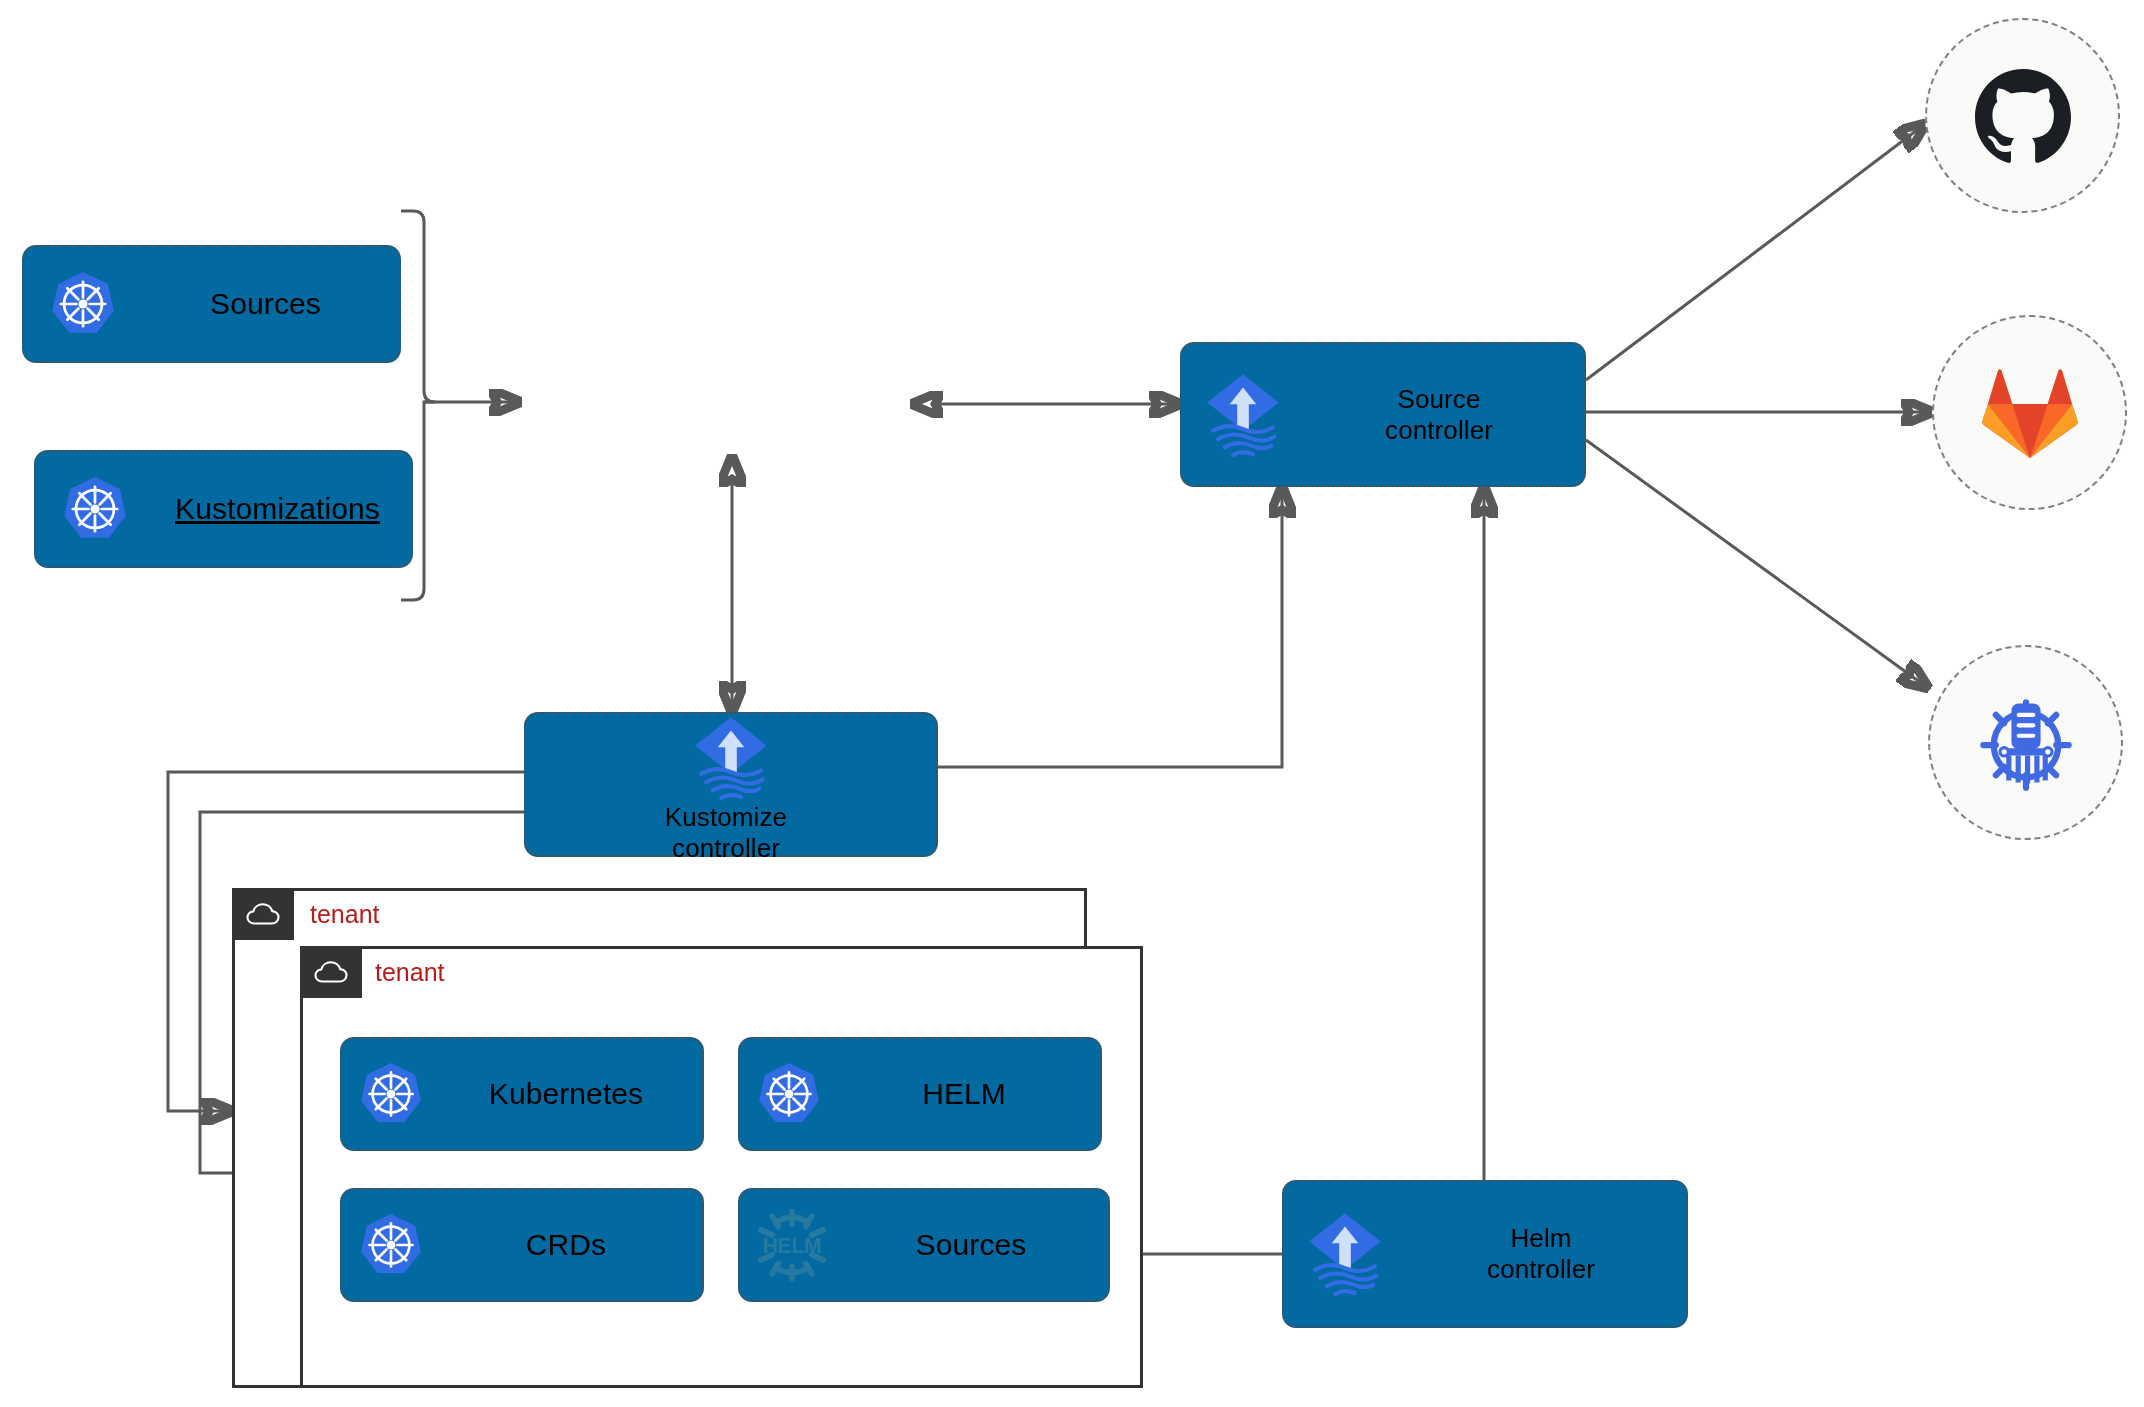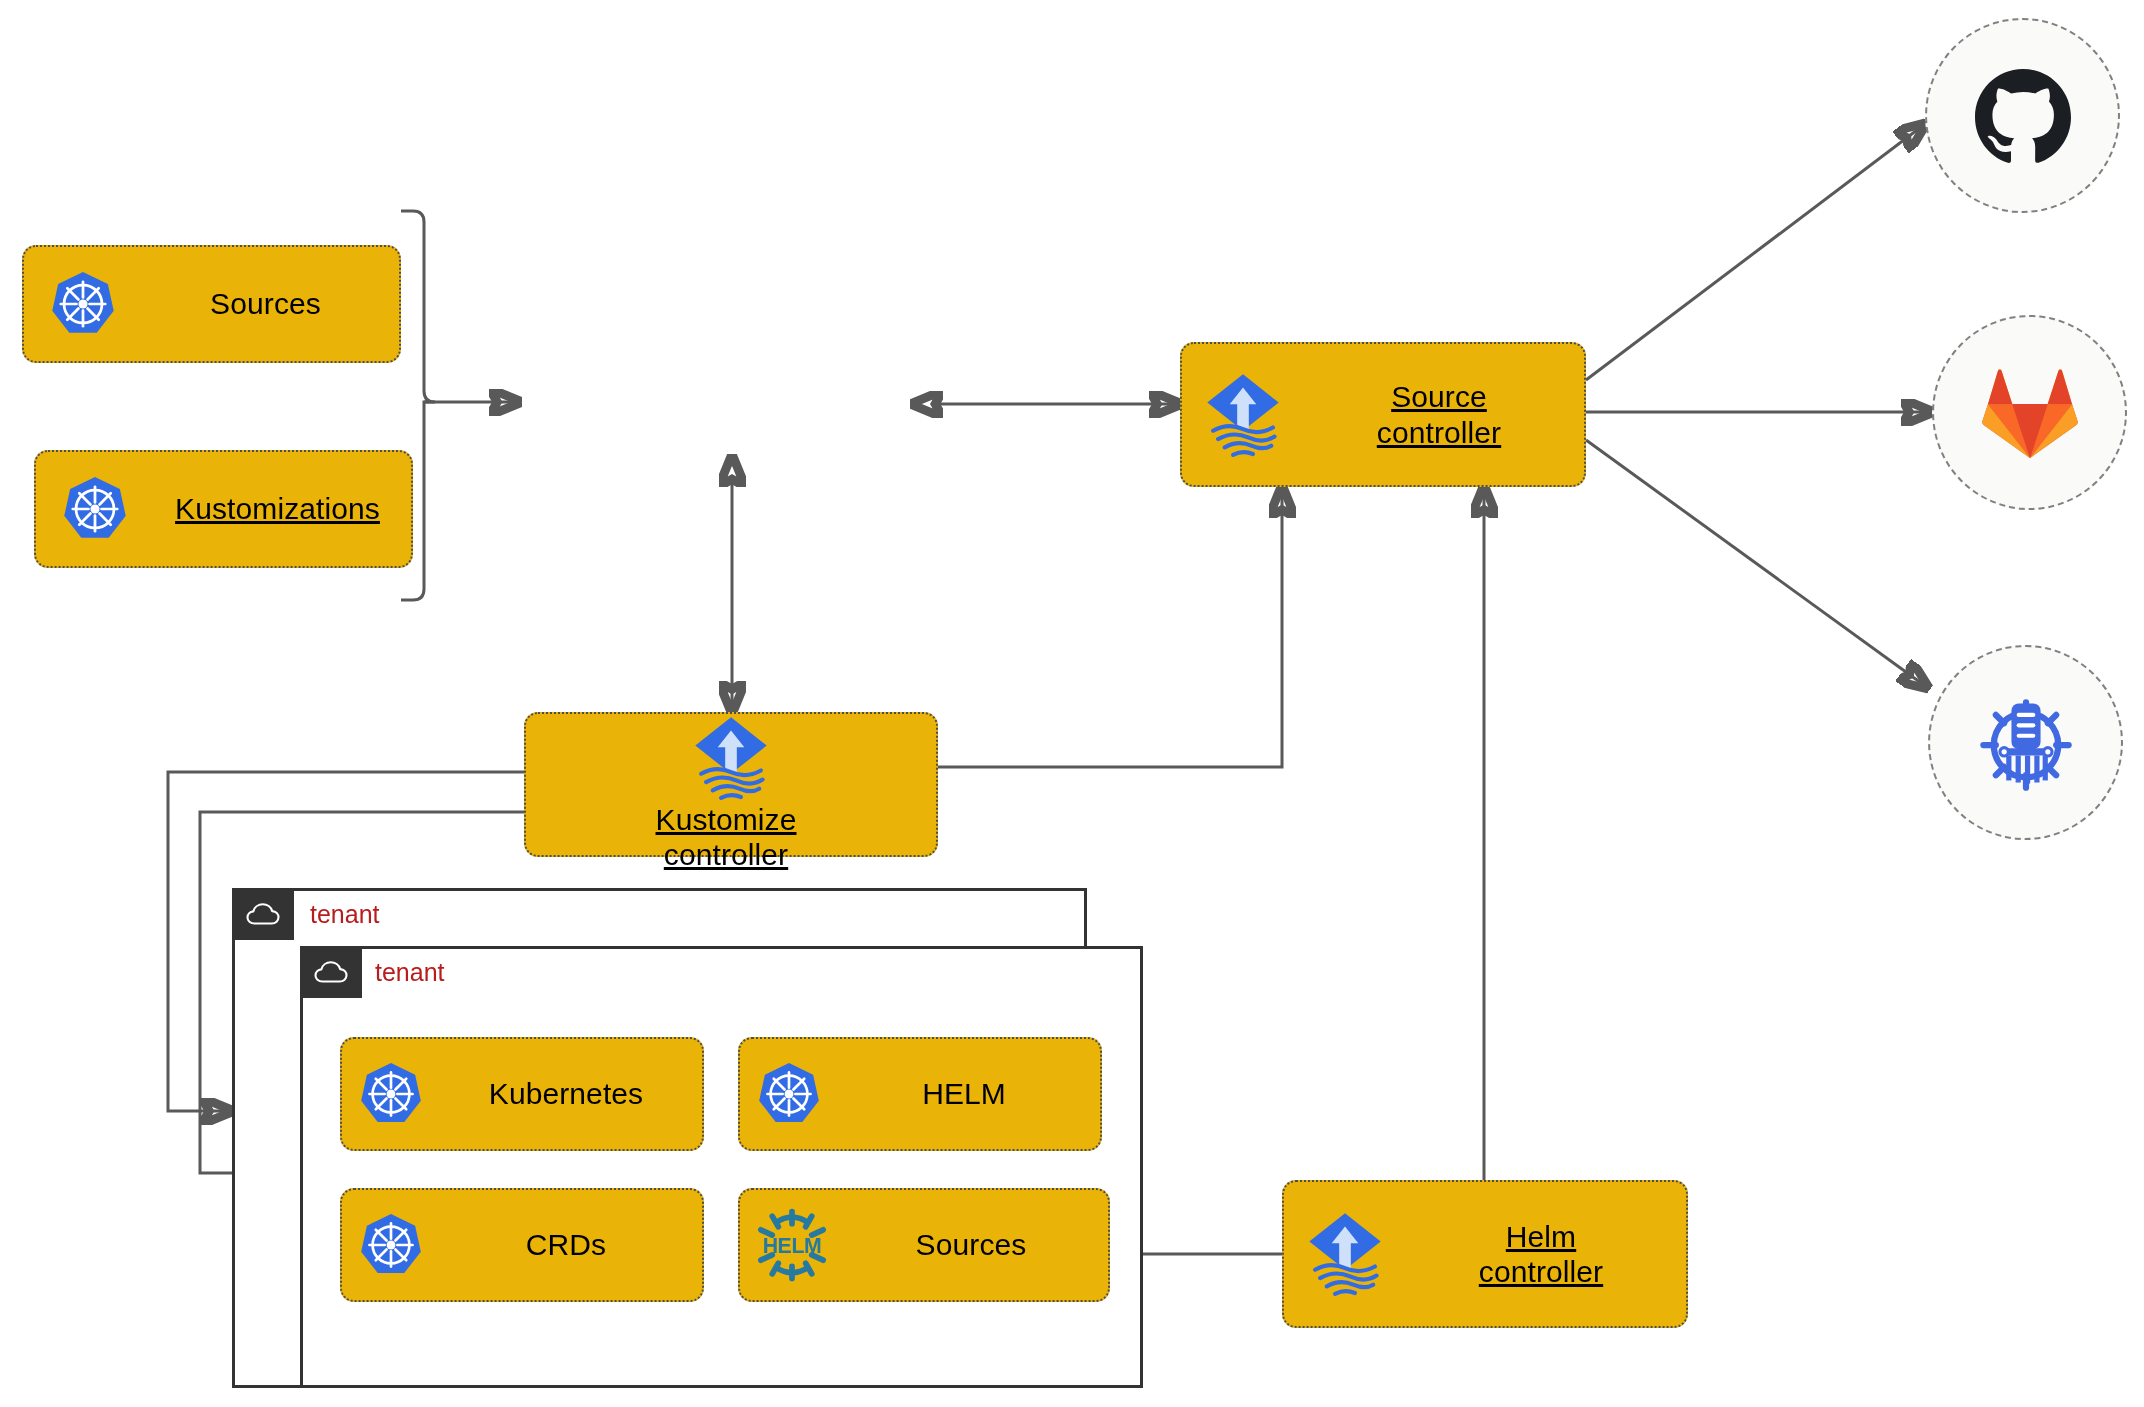--- a/index.html
+++ b/index.html
@@ -2,35 +2,35 @@
 <html><head>
 <meta charset="utf-8">
 <style>
   html,body{margin:0;padding:0;background:#ffffff;}
   body{font-family:"Liberation Sans","DejaVu Sans",sans-serif;}
   #canvas{position:relative;width:2144px;height:1407px;background:#fff;overflow:hidden;}
 
   
   .node{
     position:absolute;
-    background:#eab308;
+    background:#0369a1;
     border:2.5px dotted #4d4d4d;
     border-radius:14px;
     box-sizing:border-box;
     display:flex;
     align-items:center;
     z-index:6;
   }
   .node .ico{flex:0 0 auto;display:flex;align-items:center;justify-content:center;}
   .node .lbl{
     flex:1 1 auto;text-align:center;color:#000;
     font-size:30px;line-height:1.18;letter-spacing:.1px;
     padding-right:10px;
   }
-  .node.ctrl .lbl{font-size:30px;text-decoration:underline;}
+  .node.ctrl .lbl{font-size:26px;}
 
   
   .tenant{
     position:absolute;
     background:#ffffff;
     border:3px solid #333333;
     box-sizing:border-box;
     z-index:4;
   }
   .tenant-tab{

